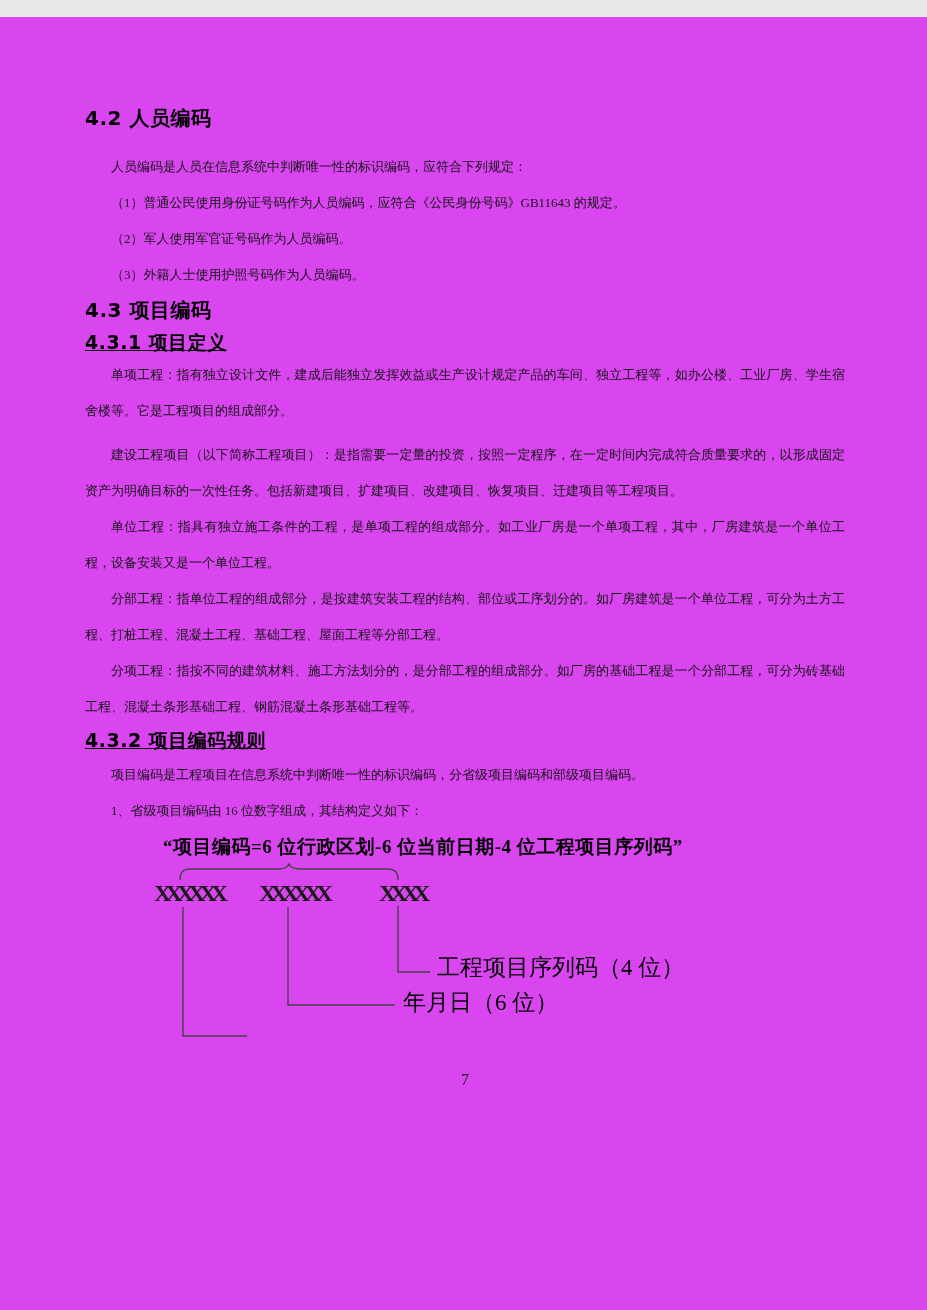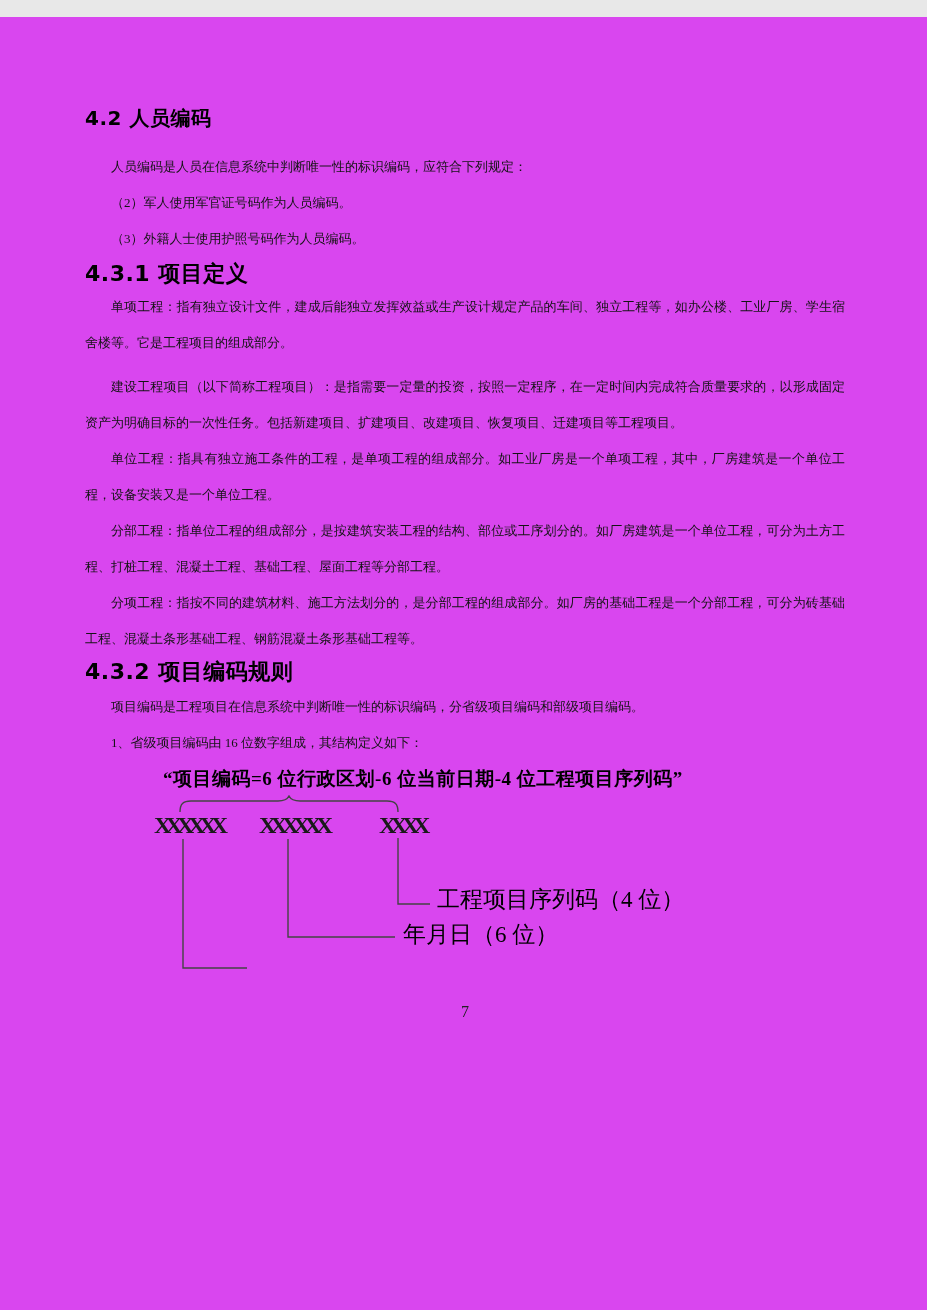--- a/index.html
+++ b/index.html
@@ -19,24 +19,25 @@
     font-family: "DejaVu Sans", "Liberation Sans", sans-serif;
     font-weight: bold;
     font-size: 20px;
     line-height: 30px;
     color: #000;
     letter-spacing: 0.5px;
   }
   .h-sub {
     font-family: "DejaVu Sans", "Liberation Sans", sans-serif;
     font-weight: bold;
-    font-size: 22px;
+    font-size: 19px;
     line-height: 30px;
     color: #000;
     letter-spacing: 0.5px;
+    text-decoration: underline;
   }
   .body-p {
     font-size: 13px;
     line-height: 36px;
     text-align: justify;
     text-justify: inter-ideograph;
     text-indent: 2em;
     color: #141414;
   }
   .mt2  { margin-top: 2px; }
@@ -90,23 +91,25 @@
   }
 </style>
 </head>
 <body>
 
 <div class="page">
 
   <div class="h-main">4.2 人员编码</div>
 
   <p class="body-p mt16">人员编码是人员在信息系统中判断唯一性的标识编码，应符合下列规定：</p>
+  <p class="body-p">（1）普通公民使用身份证号码作为人员编码，应符合《公民身份号码》GB11643 的规定。</p>
   <p class="body-p">（2）军人使用军官证号码作为人员编码。</p>
   <p class="body-p">（3）外籍人士使用护照号码作为人员编码。</p>
 
+  <div class="h-main mt2">4.3 项目编码</div>
   <div class="h-sub mt2">4.3.1 项目定义</div>
 
   <p class="body-p">单项工程：指有独立设计文件，建成后能独立发挥效益或生产设计规定产品的车间、独立工程等，如办公楼、工业厂房、学生宿舍楼等。它是工程项目的组成部分。</p>
   <p class="body-p mt8">建设工程项目（以下简称工程项目）：是指需要一定量的投资，按照一定程序，在一定时间内完成符合质量要求的，以形成固定资产为明确目标的一次性任务。包括新建项目、扩建项目、改建项目、恢复项目、迁建项目等工程项目。</p>
   <p class="body-p">单位工程：指具有独立施工条件的工程，是单项工程的组成部分。如工业厂房是一个单项工程，其中，厂房建筑是一个单位工程，设备安装又是一个单位工程。</p>
   <p class="body-p">分部工程：指单位工程的组成部分，是按建筑安装工程的结构、部位或工序划分的。如厂房建筑是一个单位工程，可分为土方工程、打桩工程、混凝土工程、基础工程、屋面工程等分部工程。</p>
   <p class="body-p">分项工程：指按不同的建筑材料、施工方法划分的，是分部工程的组成部分。如厂房的基础工程是一个分部工程，可分为砖基础工程、混凝土条形基础工程、钢筋混凝土条形基础工程等。</p>
 
   <div class="h-sub">4.3.2 项目编码规则</div>
 

